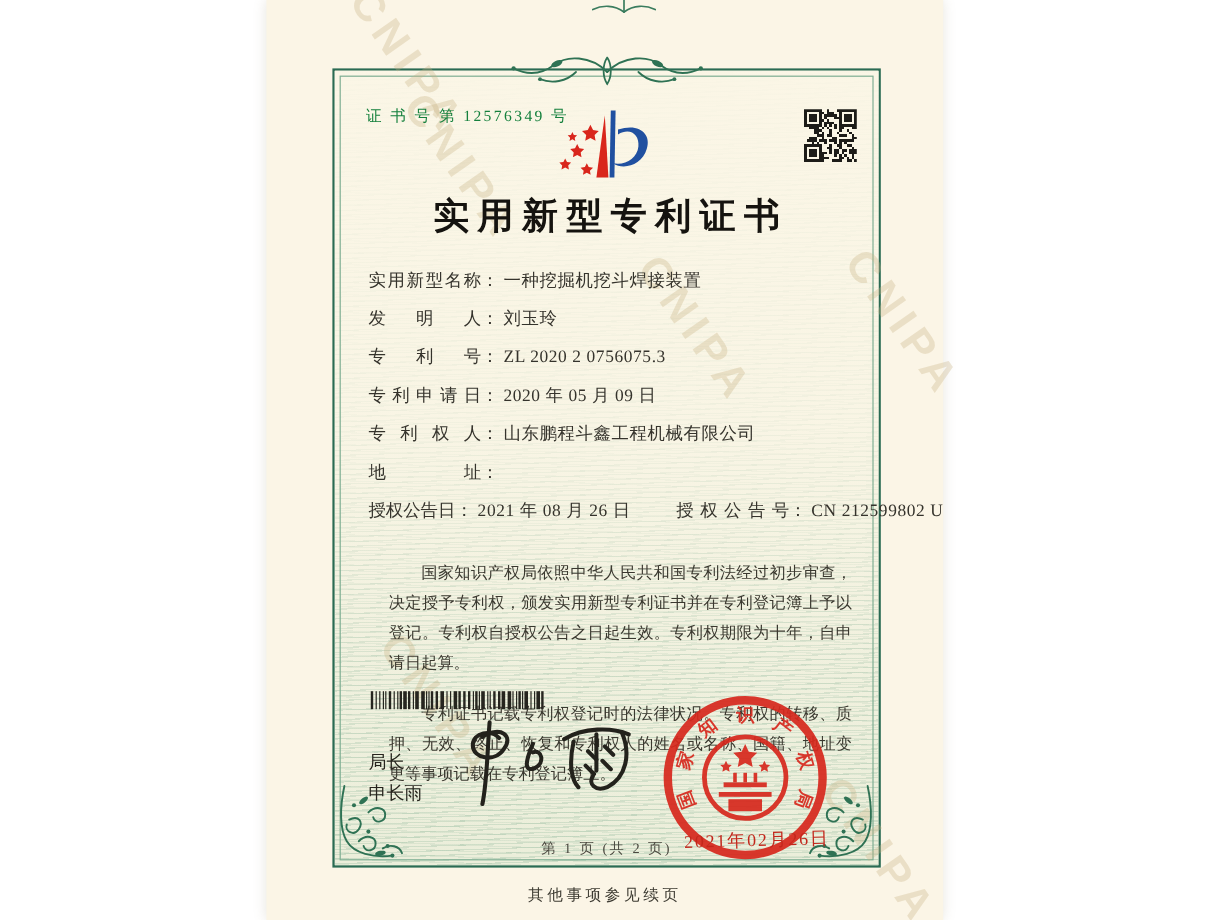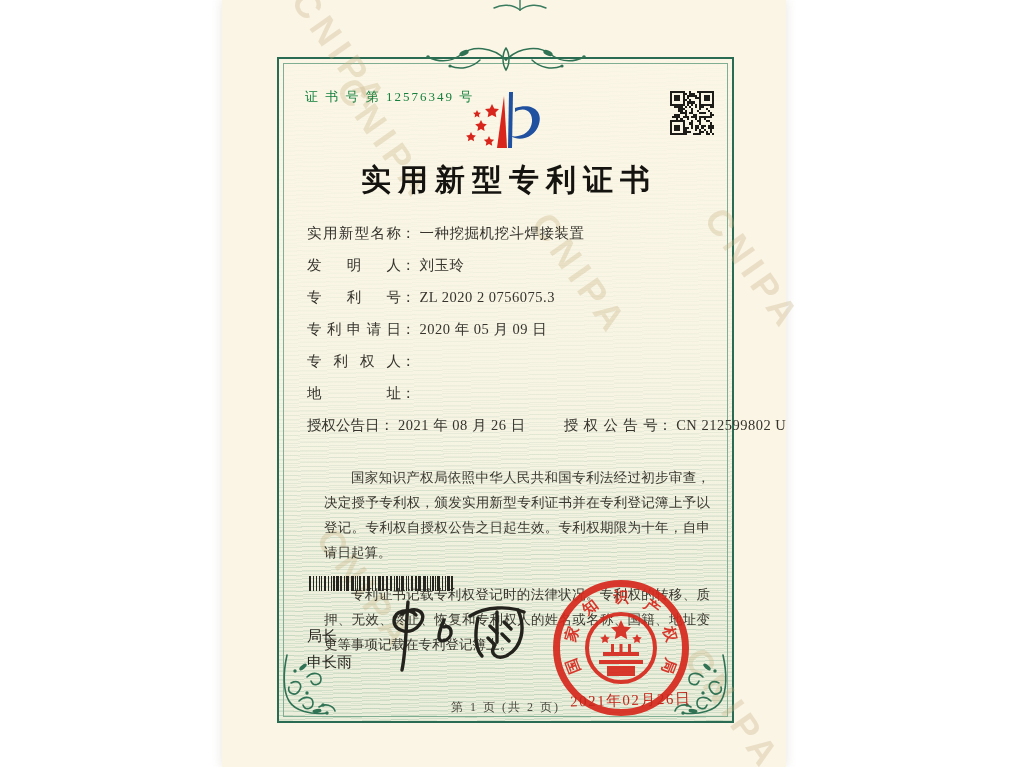--- a/index.html
+++ b/index.html
@@ -406,20 +406,21 @@
         <span class="fvalue">ZL 2020 2 0756075.3</span>
       </div>
       <div class="frow">
         <span class="flabel">专利申请日</span>
           <span class="fcolon">：</span>
         <span class="fvalue">2020 年 05 月 09 日</span>
       </div>
       <div class="frow">
         <span class="flabel">专利权人</span>
           <span class="fcolon">：</span>
+        <span class="fvalue">山东鹏程斗鑫工程机械有限公司</span>
       </div>
       <div class="frow">
         <span class="flabel">地址</span>
           <span class="fcolon">：</span>
       </div>
       <div class="frow">
         <span class="flabel">授权公告日</span>
           <span class="fcolon">：</span>
         <span class="fvalue">2021 年 08 月 26 日</span>
         <span class="fpair2">
@@ -520,14 +521,15 @@
         <span class="seal-char" style="left: 10.9757px; top: 45.9425px; transform: rotate(-74deg);">家</span>
         <span class="seal-char" style="left: 29.3074px; top: 19.2696px; transform: rotate(-37deg);">知</span>
         <span class="seal-char" style="left: 60px; top: 9px; transform: rotate(0deg);">识</span>
         <span class="seal-char" style="left: 90.6926px; top: 19.2696px; transform: rotate(37deg);">产</span>
         <span class="seal-char" style="left: 109.024px; top: 45.9425px; transform: rotate(74deg);">权</span>
         <span class="seal-char" style="left: 107.613px; top: 78.2768px; transform: rotate(111deg);">局</span>
       </div>
     <div class="seal-date">2021年02月26日</div>
 
     <div class="pageinfo">第 1 页 (共 2 页)</div>
+    <div class="contnote">其他事项参见续页</div>
   </div>
 </div>
 
 </body></html>

